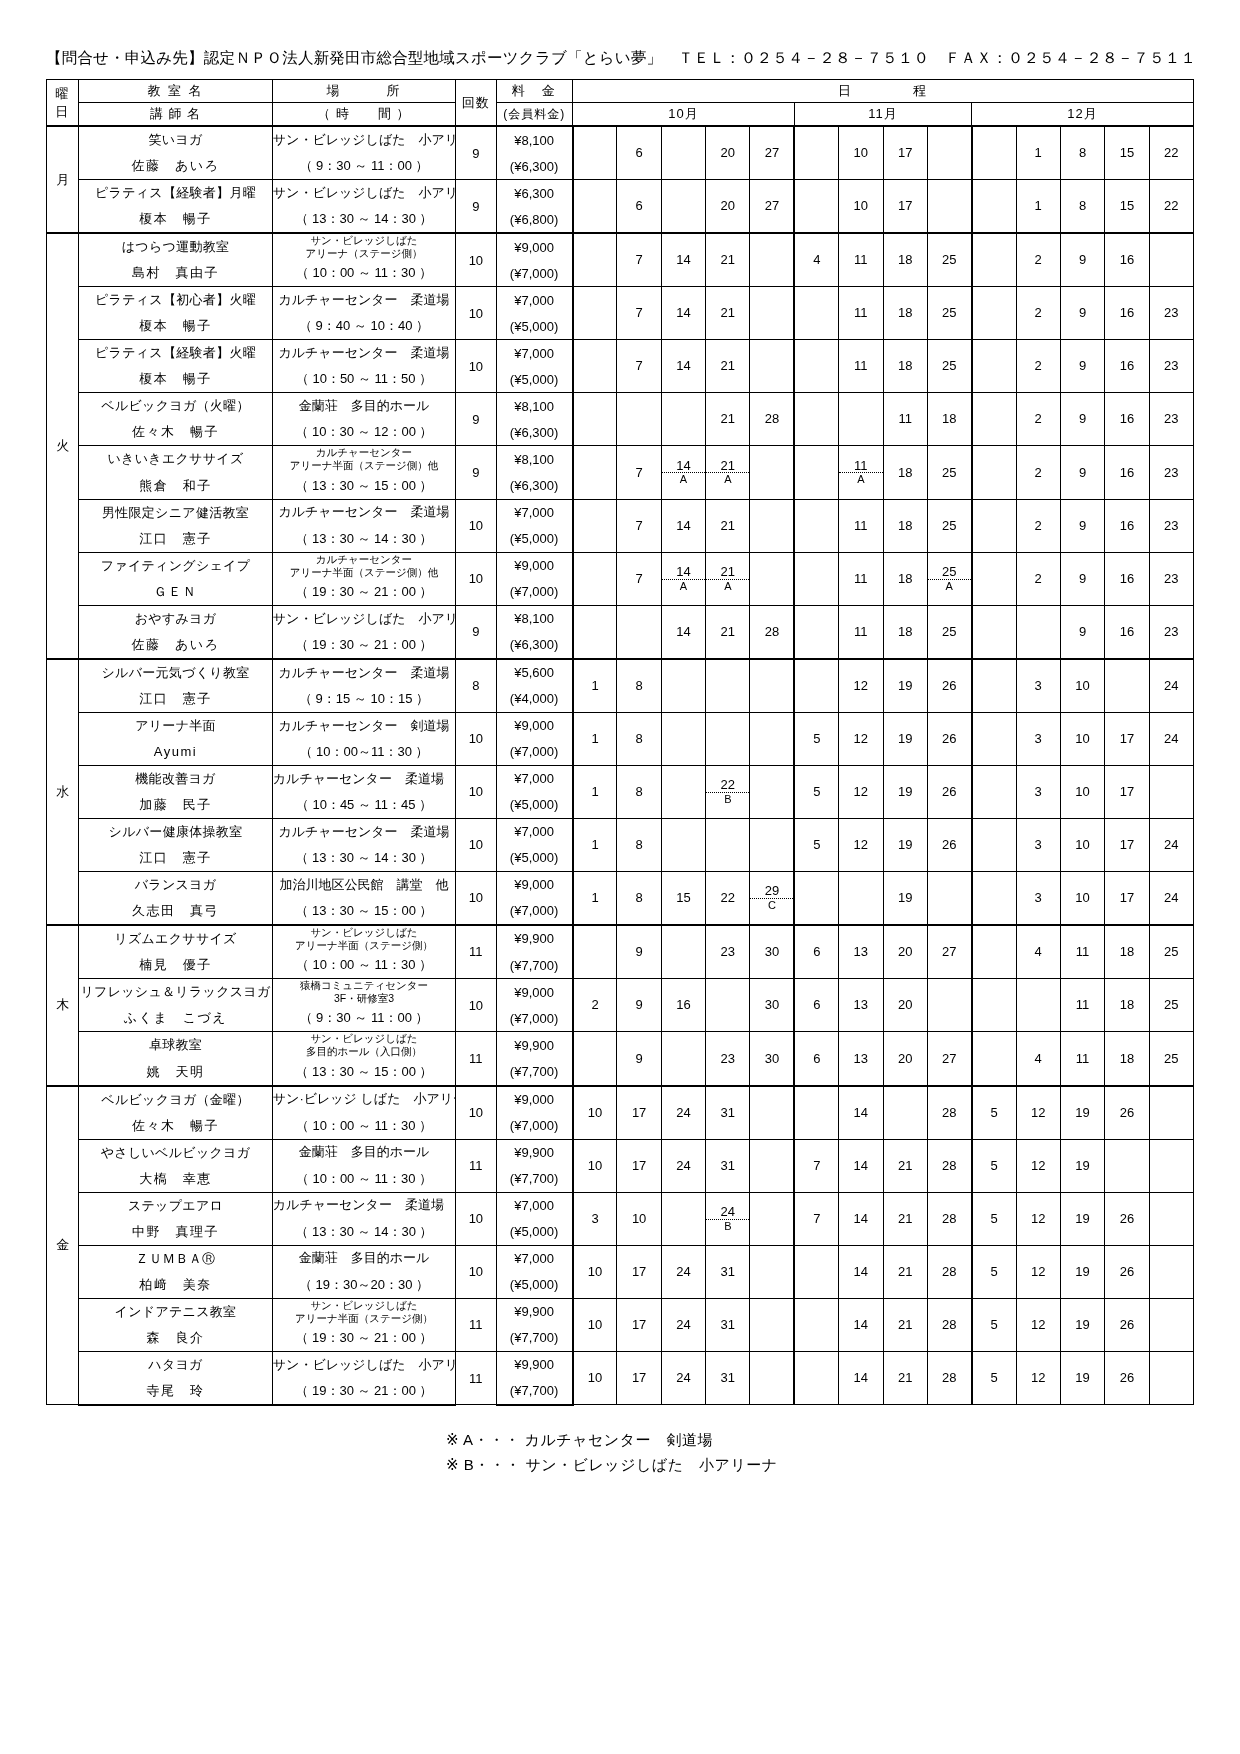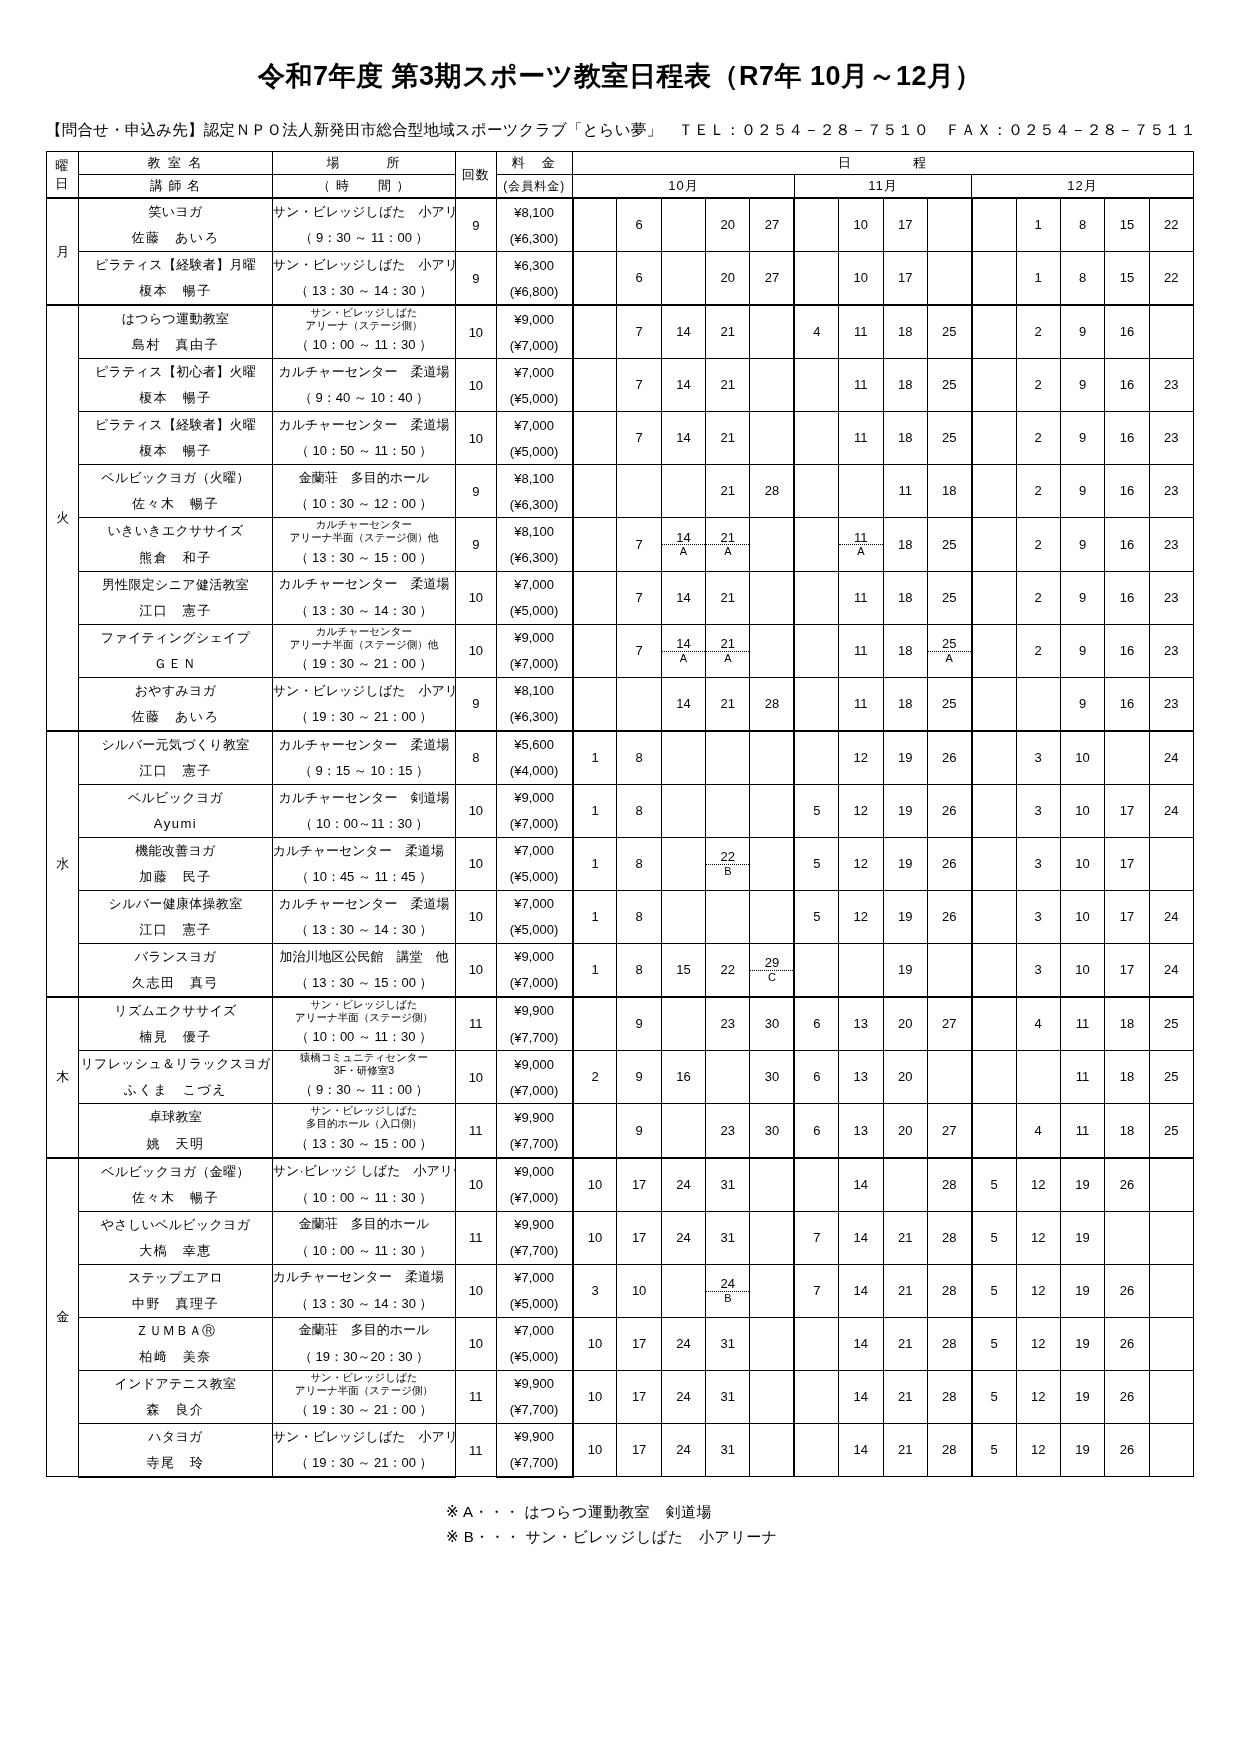--- a/index.html
+++ b/index.html
@@ -124,21 +124,20 @@
     line-height: 1.65;
     padding-left: 400px;
   }
   .notes div { white-space: nowrap; letter-spacing: 0.5px; }
 </style>
 </head>
 <body>
 
 <div class="page">
 
-  <div class="title">令和7年度 第3期スポーツ教室日程表（R7年 10月～12月）</div>
 
   <div class="contact">【問合せ・申込み先】認定ＮＰＯ法人新発田市総合型地域スポーツクラブ「とらい夢」　ＴＥＬ：０２５４－２８－７５１０　ＦＡＸ：０２５４－２８－７５１１</div>
 
   <table class="sched">
     <colgroup>
       <col style="width:32px">
       <col style="width:192px">
       <col style="width:182px">
       <col style="width:40px">
       <col style="width:76px">
@@ -672,21 +671,21 @@
           <td class="daycell thicktop" rowspan="2">
             <span class="num" style="border-bottom:none">24</span>
           </td>
         </tr>
         <tr>
           <td class="tname noborder-top">江口　憲子</td>
           <td class="time noborder-top" style="height:26px">（ 9：15 ～ 10：15 ）</td>
           <td class="fee2 noborder-top">(¥4,000)</td>
         </tr>
         <tr>
-          <td class="cname noborder-bottom">ベルビックヨガ</td>
+          <td class="cname noborder-bottom">アリーナ半面</td>
           <td class="place noborder-bottom" style="height:26px">
             <div>カルチャーセンター　剣道場</div>
           </td>
           <td class="cnt" rowspan="2">10</td>
           <td class="fee1 noborder-bottom">¥9,000</td>
           <td class="daycell thickleft" rowspan="2">
             <span class="num" style="border-bottom:none">1</span>
           </td>
           <td class="daycell" rowspan="2">
             <span class="num" style="border-bottom:none">8</span>
@@ -1309,17 +1308,17 @@
         </tr>
         <tr>
           <td class="tname noborder-top thickbottom">寺尾　玲</td>
           <td class="time noborder-top thickbottom" style="height:26px">（ 19：30 ～ 21：00 ）</td>
           <td class="fee2 noborder-top thickbottom">(¥7,700)</td>
         </tr>
       </tbody>
   </table>
 
   <div class="notes">
-    <div>※ A・・・ はつらつ運動教室　剣道場</div>
+    <div>※ A・・・ カルチャセンター　剣道場</div>
     <div>※ B・・・ サン・ビレッジしばた　小アリーナ</div>
   </div>
 
 </div>
 
 </body></html>

